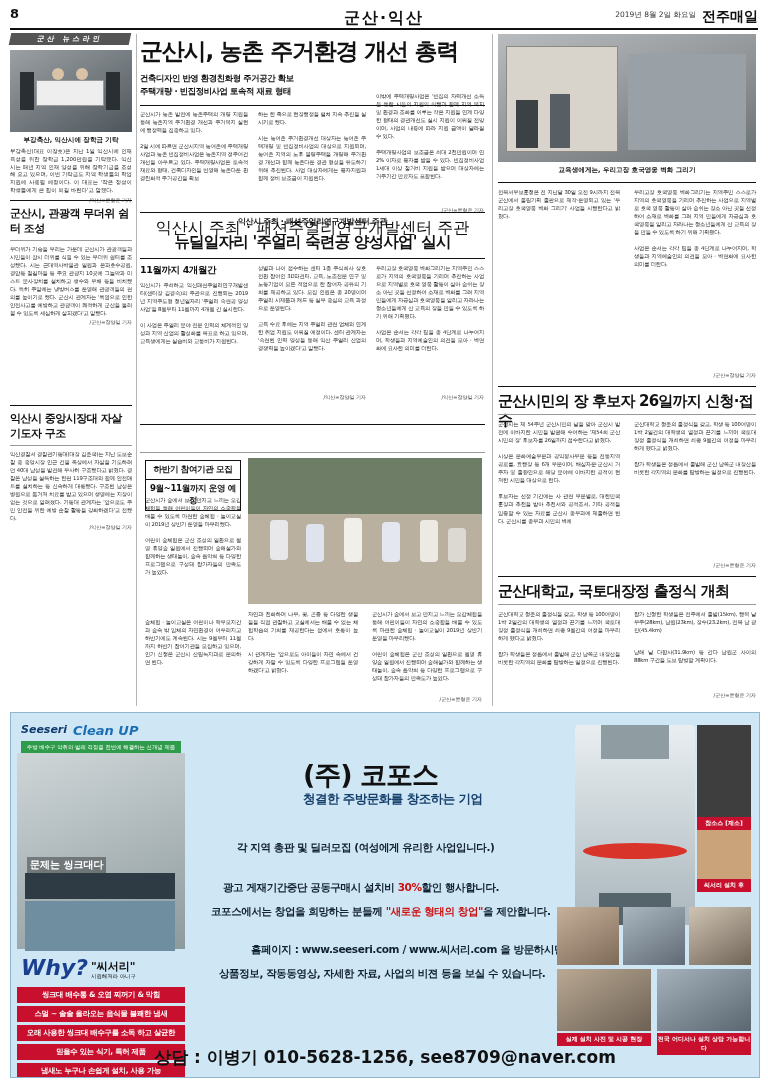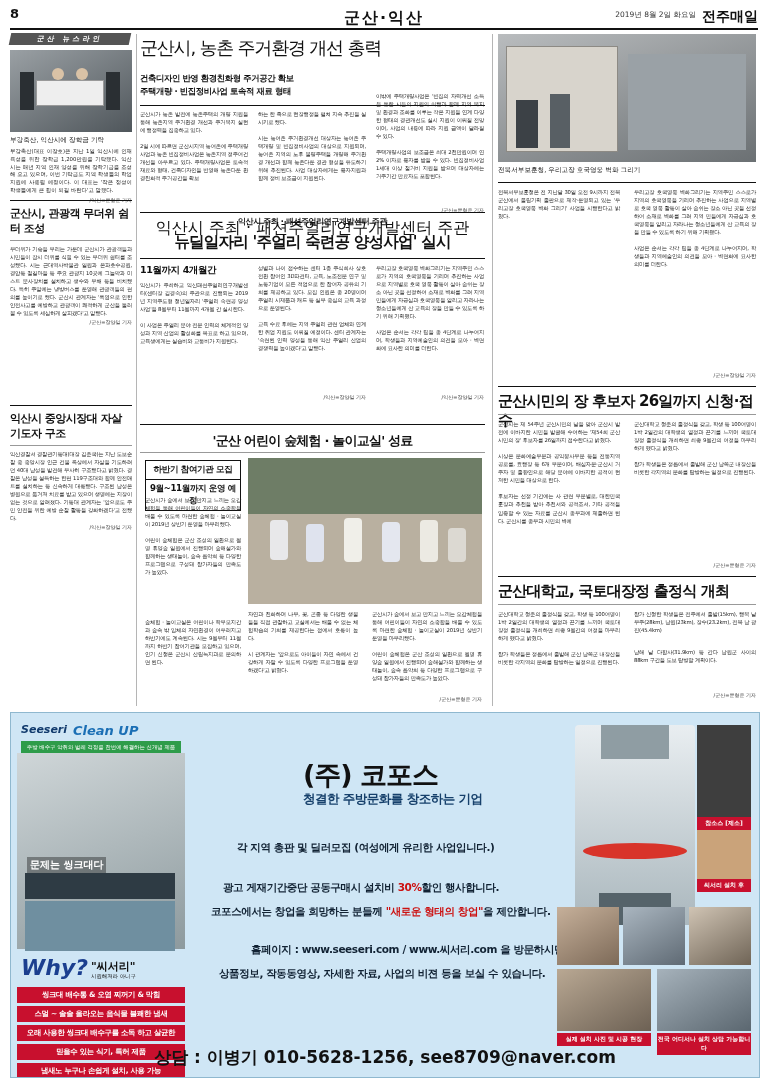--- a/index.html
+++ b/index.html
@@ -21,24 +21,24 @@
   .rule-thin{border-top:0.6px solid #999;}
   .vrule{position:absolute;width:0;border-left:0.6px solid #b5b5b5;}
 
   
   .lead-logo{position:absolute;left:10px;top:33px;width:120px;height:12px;background:#555;
       color:#fff;font-size:7px;font-weight:bold;letter-spacing:3px;text-align:center;line-height:12px;
       transform:skewX(-12deg);}
   .photo{position:absolute;background:#8b8b8b;overflow:hidden;}
   .photo .ph-inner{width:100%;height:100%;}
   .cap{font-size:5.4px;line-height:1.45;color:#222;text-align:justify;}
-  .cap-b{font-size:6.6px;font-weight:normal;}
-
-  
-  .main-head{position:absolute;left:140px;top:36px;width:330px;font-size:18px;font-weight:normal;letter-spacing:-1.2px;}
+  .cap-b{font-size:6.6px;font-weight:bold;text-align:center;}
+
+  
+  .main-head{position:absolute;left:140px;top:36px;width:330px;font-size:23px;font-weight:bold;letter-spacing:-1.2px;}
   .sub-head{position:absolute;left:140px;top:72px;width:345px;font-size:8.4px;line-height:1.6;font-weight:bold;letter-spacing:-0.4px;}
 
   .mid-head{font-size:15px;font-weight:bold;letter-spacing:-0.8px;}
   .small-head{font-size:11px;font-weight:bold;letter-spacing:-0.5px;}
   .tiny-head{font-size:9.5px;font-weight:bold;letter-spacing:-0.4px;}
 
   .boxhead{border:1px solid #111;font-size:8.6px;font-weight:bold;text-align:center;padding:3px 0;letter-spacing:-0.4px;}
 
   
   .ad{position:absolute;left:10px;top:712px;width:748px;height:364px;background:#cfe6f5;border:1px solid #8fb8cf;overflow:hidden;}
@@ -136,21 +136,21 @@
 주택개량사업의 보조금은 최대 2천만원이며 연 2% 이자로 융자를 받을 수 있다. 빈집정비사업 1세대 이상 철거비 지원을 받으며 대상자에는 거주기간 만료자도 포함된다.</div>
   <div class="col byline" style="left:376px;top:205px;width:108px;">/군산=문형준 기자</div>
 
   <div class="photo" style="left:498px;top:34px;width:258px;height:128px;background:linear-gradient(160deg,#b9bcbe,#6b7073);">
     <div style="position:absolute;left:8px;top:12px;width:110px;height:104px;background:#d8d4cc;border:1px solid #8d8a84;"></div>
     <div style="position:absolute;left:130px;top:20px;width:118px;height:96px;background:#9aa1a6;"></div>
     <div style="position:absolute;left:18px;top:66px;width:22px;height:48px;background:#3c4146;"></div>
     <div style="position:absolute;left:52px;top:60px;width:20px;height:54px;background:#585f64;"></div>
   </div>
   <div class="col" style="left:498px;top:166px;width:258px;">
-    <div class="cap-b">전북서부보훈청, 우리고장 호국영웅 벽화 그리기</div>
+    <div class="cap-b">교육생에게는, 우리고장 호국영웅 벽화 그리기</div>
   </div>
   <div class="rule" style="position:absolute;left:498px;top:182px;width:258px;"></div>
 
   <div class="col body-txt" style="left:498px;top:188px;width:122px;white-space:pre-wrap;">전북서부보훈청은 전 지난달 30일 오전 9시까지 전북 군산에서 올림기획 출판으로 제작·운영되고 있는 '우리고장 호국영웅 벽화 그리기' 사업을 시행한다고 밝혔다.</div>
   <div class="col body-txt" style="left:634px;top:188px;width:122px;white-space:pre-wrap;">우리고장 호국영웅 벽화그리기는 지역주민 스스로가 지역의 호국영웅을 기리며 추진하는 사업으로 지역별로 호국 영웅 활동이 살아 숨쉬는 장소 아닌 곳을 선정하여 소재로 벽화를 그려 지역 민들에게 자긍심과 호국영웅을 알리고 자라나는 청소년들에게 산 교육의 장을 만들 수 있도록 하기 위해 기획됐다.
 
 사업은 순서는 각각 팀을 총 4단계로 나누어지며, 학생들과 지역예술인의 의견을 모아 · 벽면화에 묘사한 의미를 더한다.</div>
   <div class="col byline" style="left:634px;top:370px;width:122px;">/군산=장양일 기자</div>
 
   <div class="rule" style="position:absolute;left:498px;top:386px;width:258px;"></div>
@@ -198,23 +198,20 @@
   <div class="col body-txt" style="left:258px;top:264px;width:108px;white-space:pre-wrap;">성별과 나이 접수하는 센터 1층 주식회사 상호 전환 참여인 3D파견터, 교육, 노조전문 연구 및 노동기업이 모든 적업으로 한 참여자 공유의 기회를 제공하고 있다. 모집 인원은 총 20명이며 주얼리 시제품과 캐드 등 실무 중심의 교육 과정으로 운영된다.
 
 교육 수료 후에는 지역 주얼리 관련 업체와 연계한 취업 지원도 이뤄질 예정이다. 센터 관계자는 '숙련된 인력 양성을 통해 익산 주얼리 산업의 경쟁력을 높이겠다'고 말했다.</div>
   <div class="col byline" style="left:258px;top:392px;width:108px;">/익산=장양일 기자</div>
   <div class="col body-txt" style="left:376px;top:264px;width:108px;white-space:pre-wrap;">우리고장 호국영웅 벽화그리기는 지역주민 스스로가 지역의 호국영웅을 기리며 추진하는 사업으로 지역별로 호국 영웅 활동이 살아 숨쉬는 장소 아닌 곳을 선정하여 소재로 벽화를 그려 지역 민들에게 자긍심과 호국영웅을 알리고 자라나는 청소년들에게 산 교육의 장을 만들 수 있도록 하기 위해 기획됐다.
 
 사업은 순서는 각각 팀을 총 4단계로 나누어지며, 학생들과 지역예술인의 의견을 모아 · 벽면화에 묘사한 의미를 더한다.</div>
   <div class="col byline" style="left:376px;top:392px;width:108px;">/익산=장양일 기자</div>
 
   <div class="rule" style="position:absolute;left:140px;top:424px;width:345px;"></div>
-  <div class="col" style="left:140px;top:430px;width:345px;text-align:center;">
-    <span class="mid-head" style="font-size:13px;">'군산 어린이 숲체험 · 놀이교실' 성료</span>
-  </div>
   <div class="rule-thin" style="position:absolute;left:140px;top:452px;width:345px;"></div>
 
   <div class="col" style="left:145px;top:460px;width:96px;">
     <div class="boxhead">하반기 참여기관 모집</div>
     <div class="boxhead" style="border-top:none;">9월~11월까지 운영 예정</div>
   </div>
 
   <div class="photo" style="left:248px;top:458px;width:234px;height:146px;background:linear-gradient(170deg,#8f9a86,#5d6a57);">
     <div style="position:absolute;left:0;top:0;width:234px;height:56px;background:#6e7d66;"></div>
     <div style="position:absolute;left:0;top:56px;width:234px;height:90px;background:#b9b0a0;"></div>

